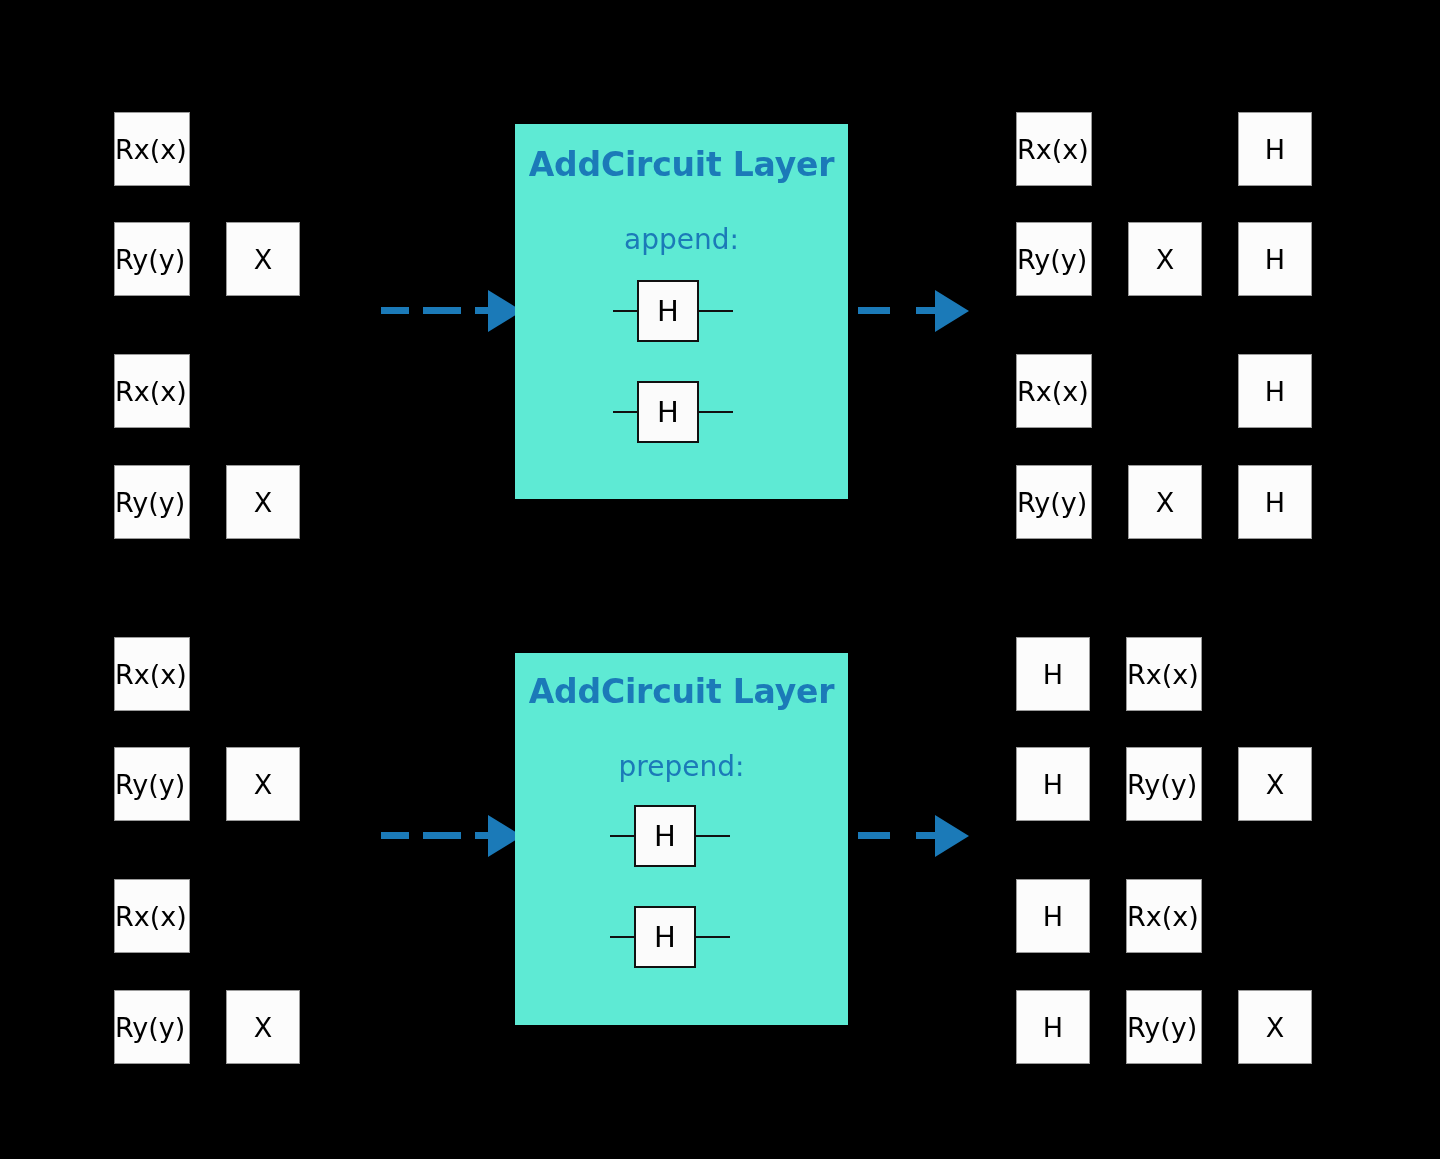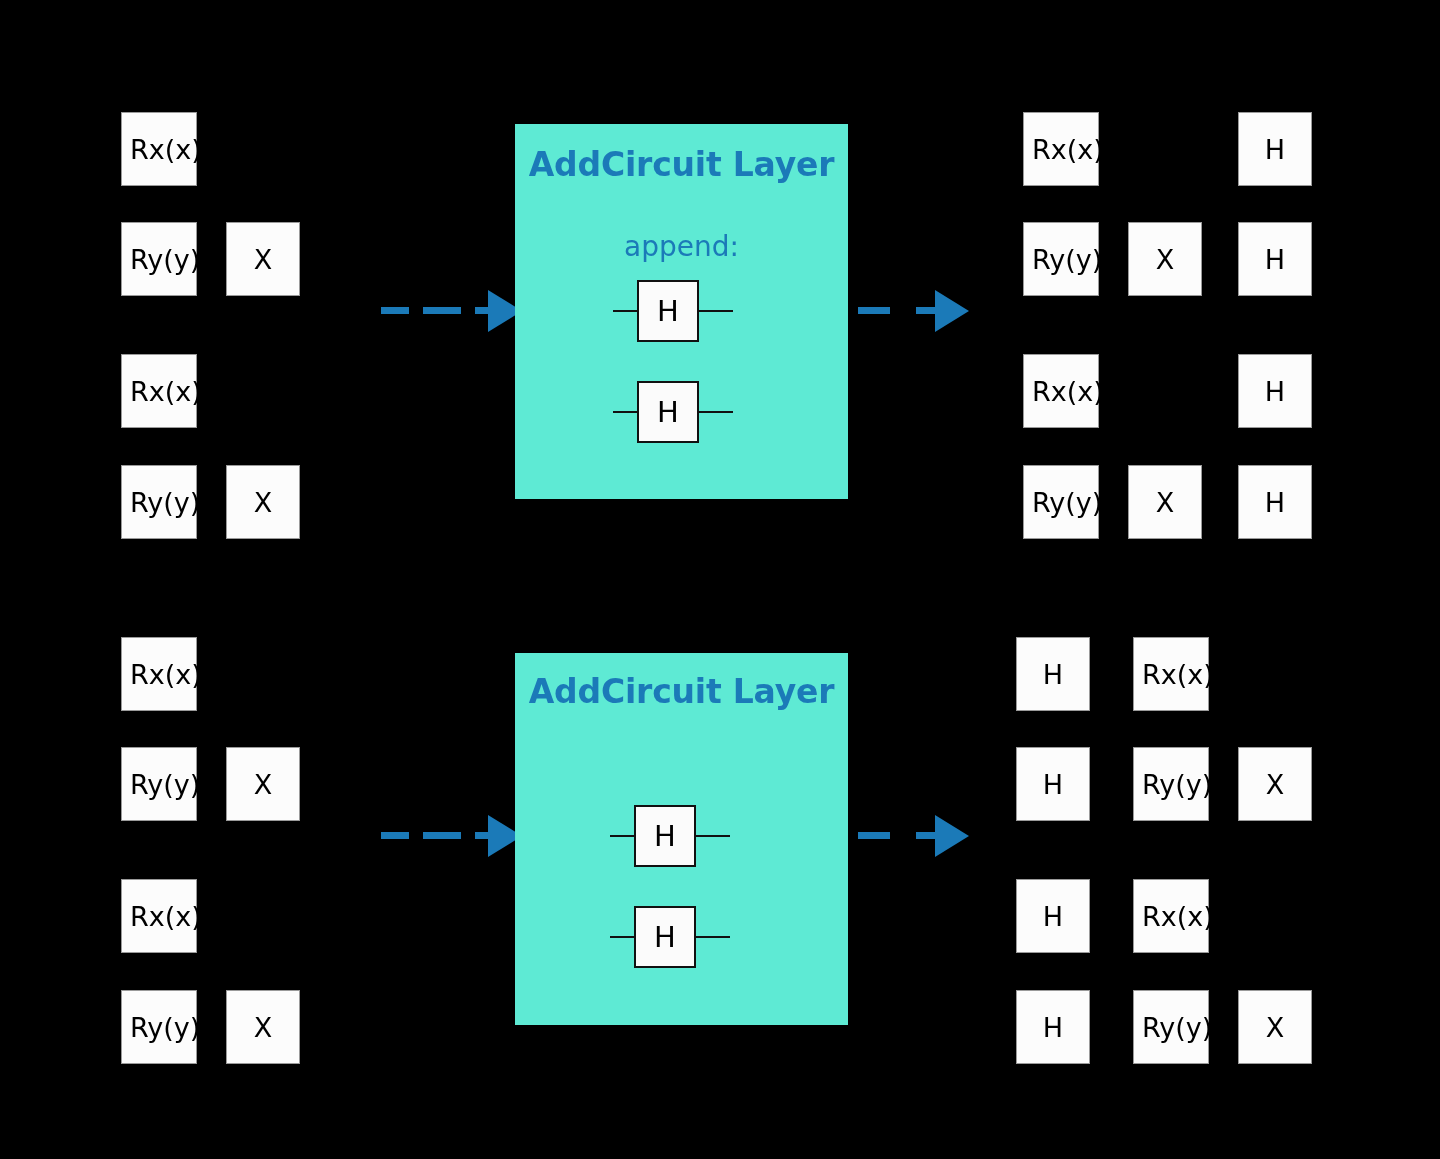--- a/index.html
+++ b/index.html
@@ -28,22 +28,21 @@
     box-sizing: border-box;
     display: flex;
     align-items: center;
     font-size: 27px;
     line-height: 1;
     letter-spacing: 0px;
     white-space: nowrap;
   }
   .gate.param {
     justify-content: flex-start;
-    padding-left: 8px;
-    margin-left: 7px;
+    padding-left: 0;
   }
   .gate.single {
     justify-content: center;
     padding-left: 0;
   }
 
   
   .panel {
     position: absolute;
     background: #5eead4;
@@ -127,21 +126,21 @@
 
   <div class="arrow-dashes" style="left:381px; top:307px; width:132px;">
     <div class="dash" style="left:0px; width:28px; background:#1b7ab8;"></div>
     <div class="dash" style="left:42px; width:38px; background:#1b7ab8;"></div>
     <div class="dash" style="left:94px; width:20px; background:#1b7ab8;"></div>
     <div class="arrow-head" style="left:107px; top:-17px; border-left:34px solid #1b7ab8;"></div>
   </div>
 
   <div class="panel" style="left:515px; top:124px; width:333px; height:375px;">
     <div class="panel-title" style="top:24px; color:#1b7ab8;">AddCircuit Layer</div>
-    <div class="panel-mode" style="top:109px; color:#1b7ab8;">append:</div>
+    <div class="panel-mode" style="top:102px; color:#1b7ab8;">append:</div>
 
     <div class="miniwire" style="left:98px; top:186px; width:120px;"></div>
     <div class="minigate" style="left:122px; top:156px; width:62px; height:62px;">H</div>
 
     <div class="miniwire" style="left:98px; top:287px; width:120px;"></div>
     <div class="minigate" style="left:122px; top:257px; width:62px; height:62px;">H</div>
   </div>
 
   <div class="arrow-dashes" style="left:858px; top:307px; width:116px;">
     <div class="dash" style="left:0px; width:32px; background:#1b7ab8;"></div>
@@ -179,20 +178,21 @@
 
   <div class="arrow-dashes" style="left:381px; top:832px; width:132px;">
     <div class="dash" style="left:0px; width:28px; background:#1b7ab8;"></div>
     <div class="dash" style="left:42px; width:38px; background:#1b7ab8;"></div>
     <div class="dash" style="left:94px; width:20px; background:#1b7ab8;"></div>
     <div class="arrow-head" style="left:107px; top:-17px; border-left:34px solid #1b7ab8;"></div>
   </div>
 
   <div class="panel" style="left:515px; top:653px; width:333px; height:372px;">
     <div class="panel-title" style="top:22px; color:#1b7ab8;">AddCircuit Layer</div>
+    <div class="panel-mode" style="top:100px; color:#1b7ab8;">prepend:</div>
 
     <div class="miniwire" style="left:95px; top:182px; width:120px;"></div>
     <div class="minigate" style="left:119px; top:152px; width:62px; height:62px;">H</div>
 
     <div class="miniwire" style="left:95px; top:283px; width:120px;"></div>
     <div class="minigate" style="left:119px; top:253px; width:62px; height:62px;">H</div>
   </div>
 
   <div class="arrow-dashes" style="left:858px; top:832px; width:116px;">
     <div class="dash" style="left:0px; width:32px; background:#1b7ab8;"></div>

